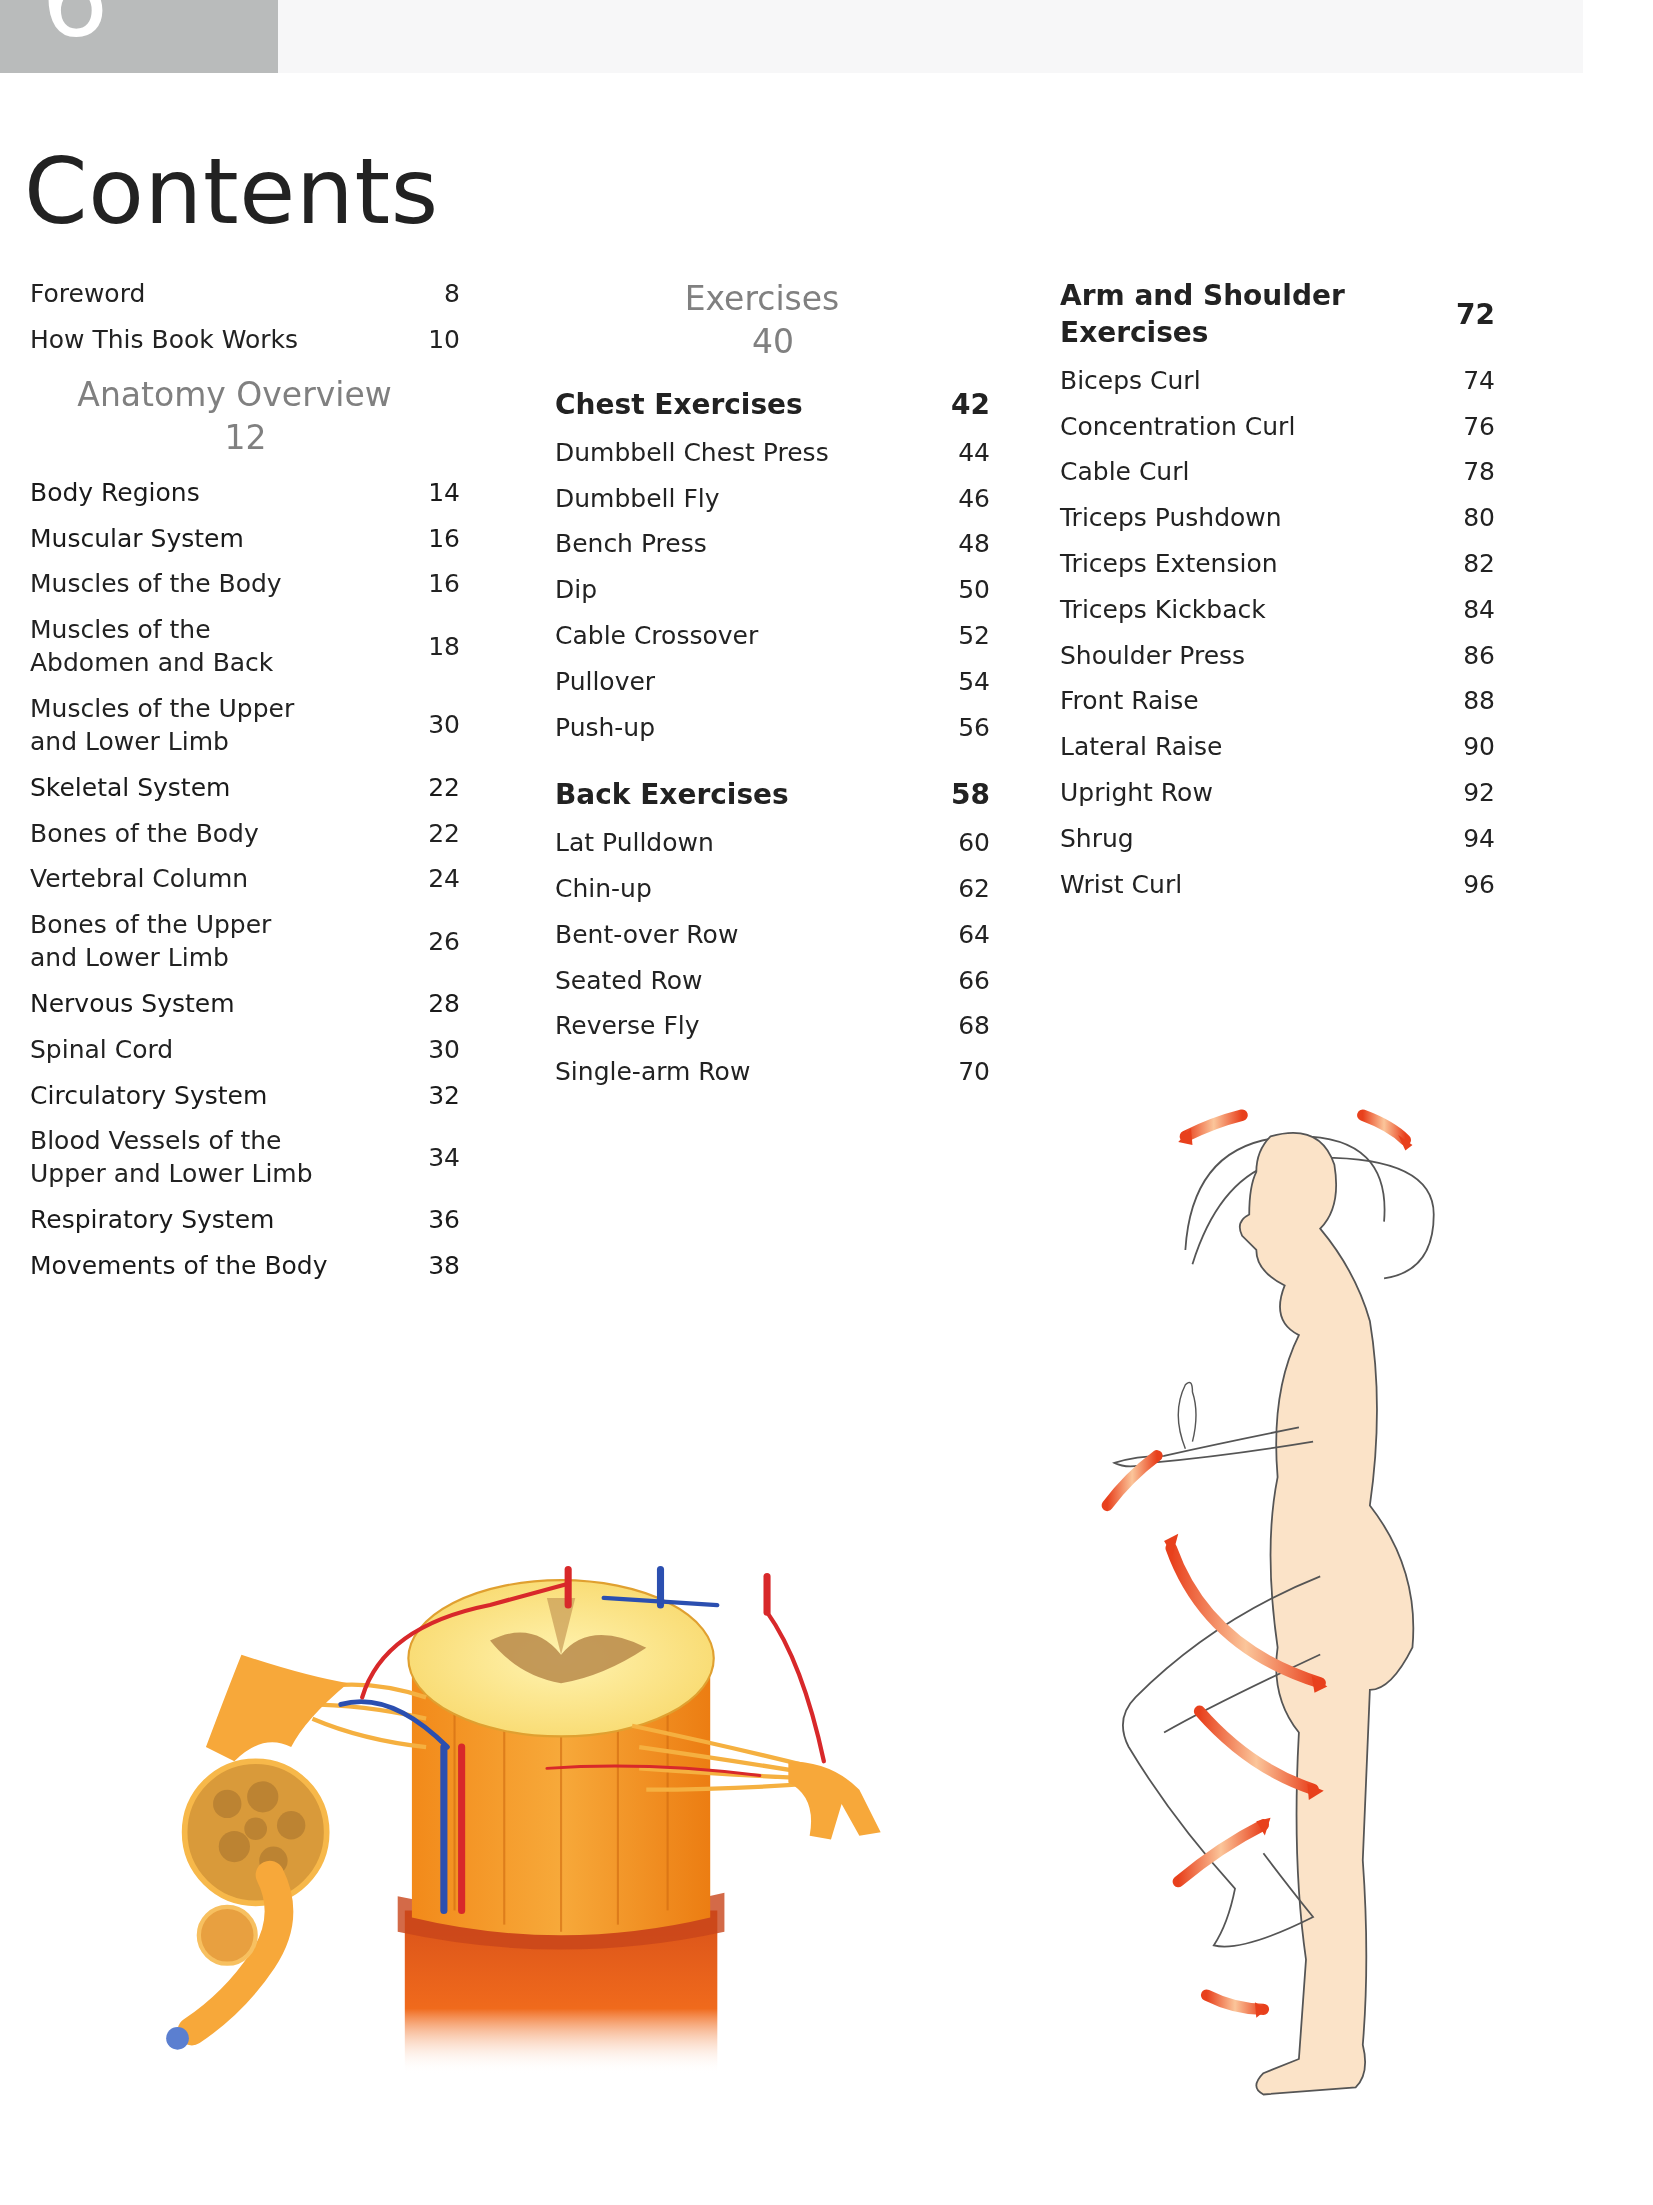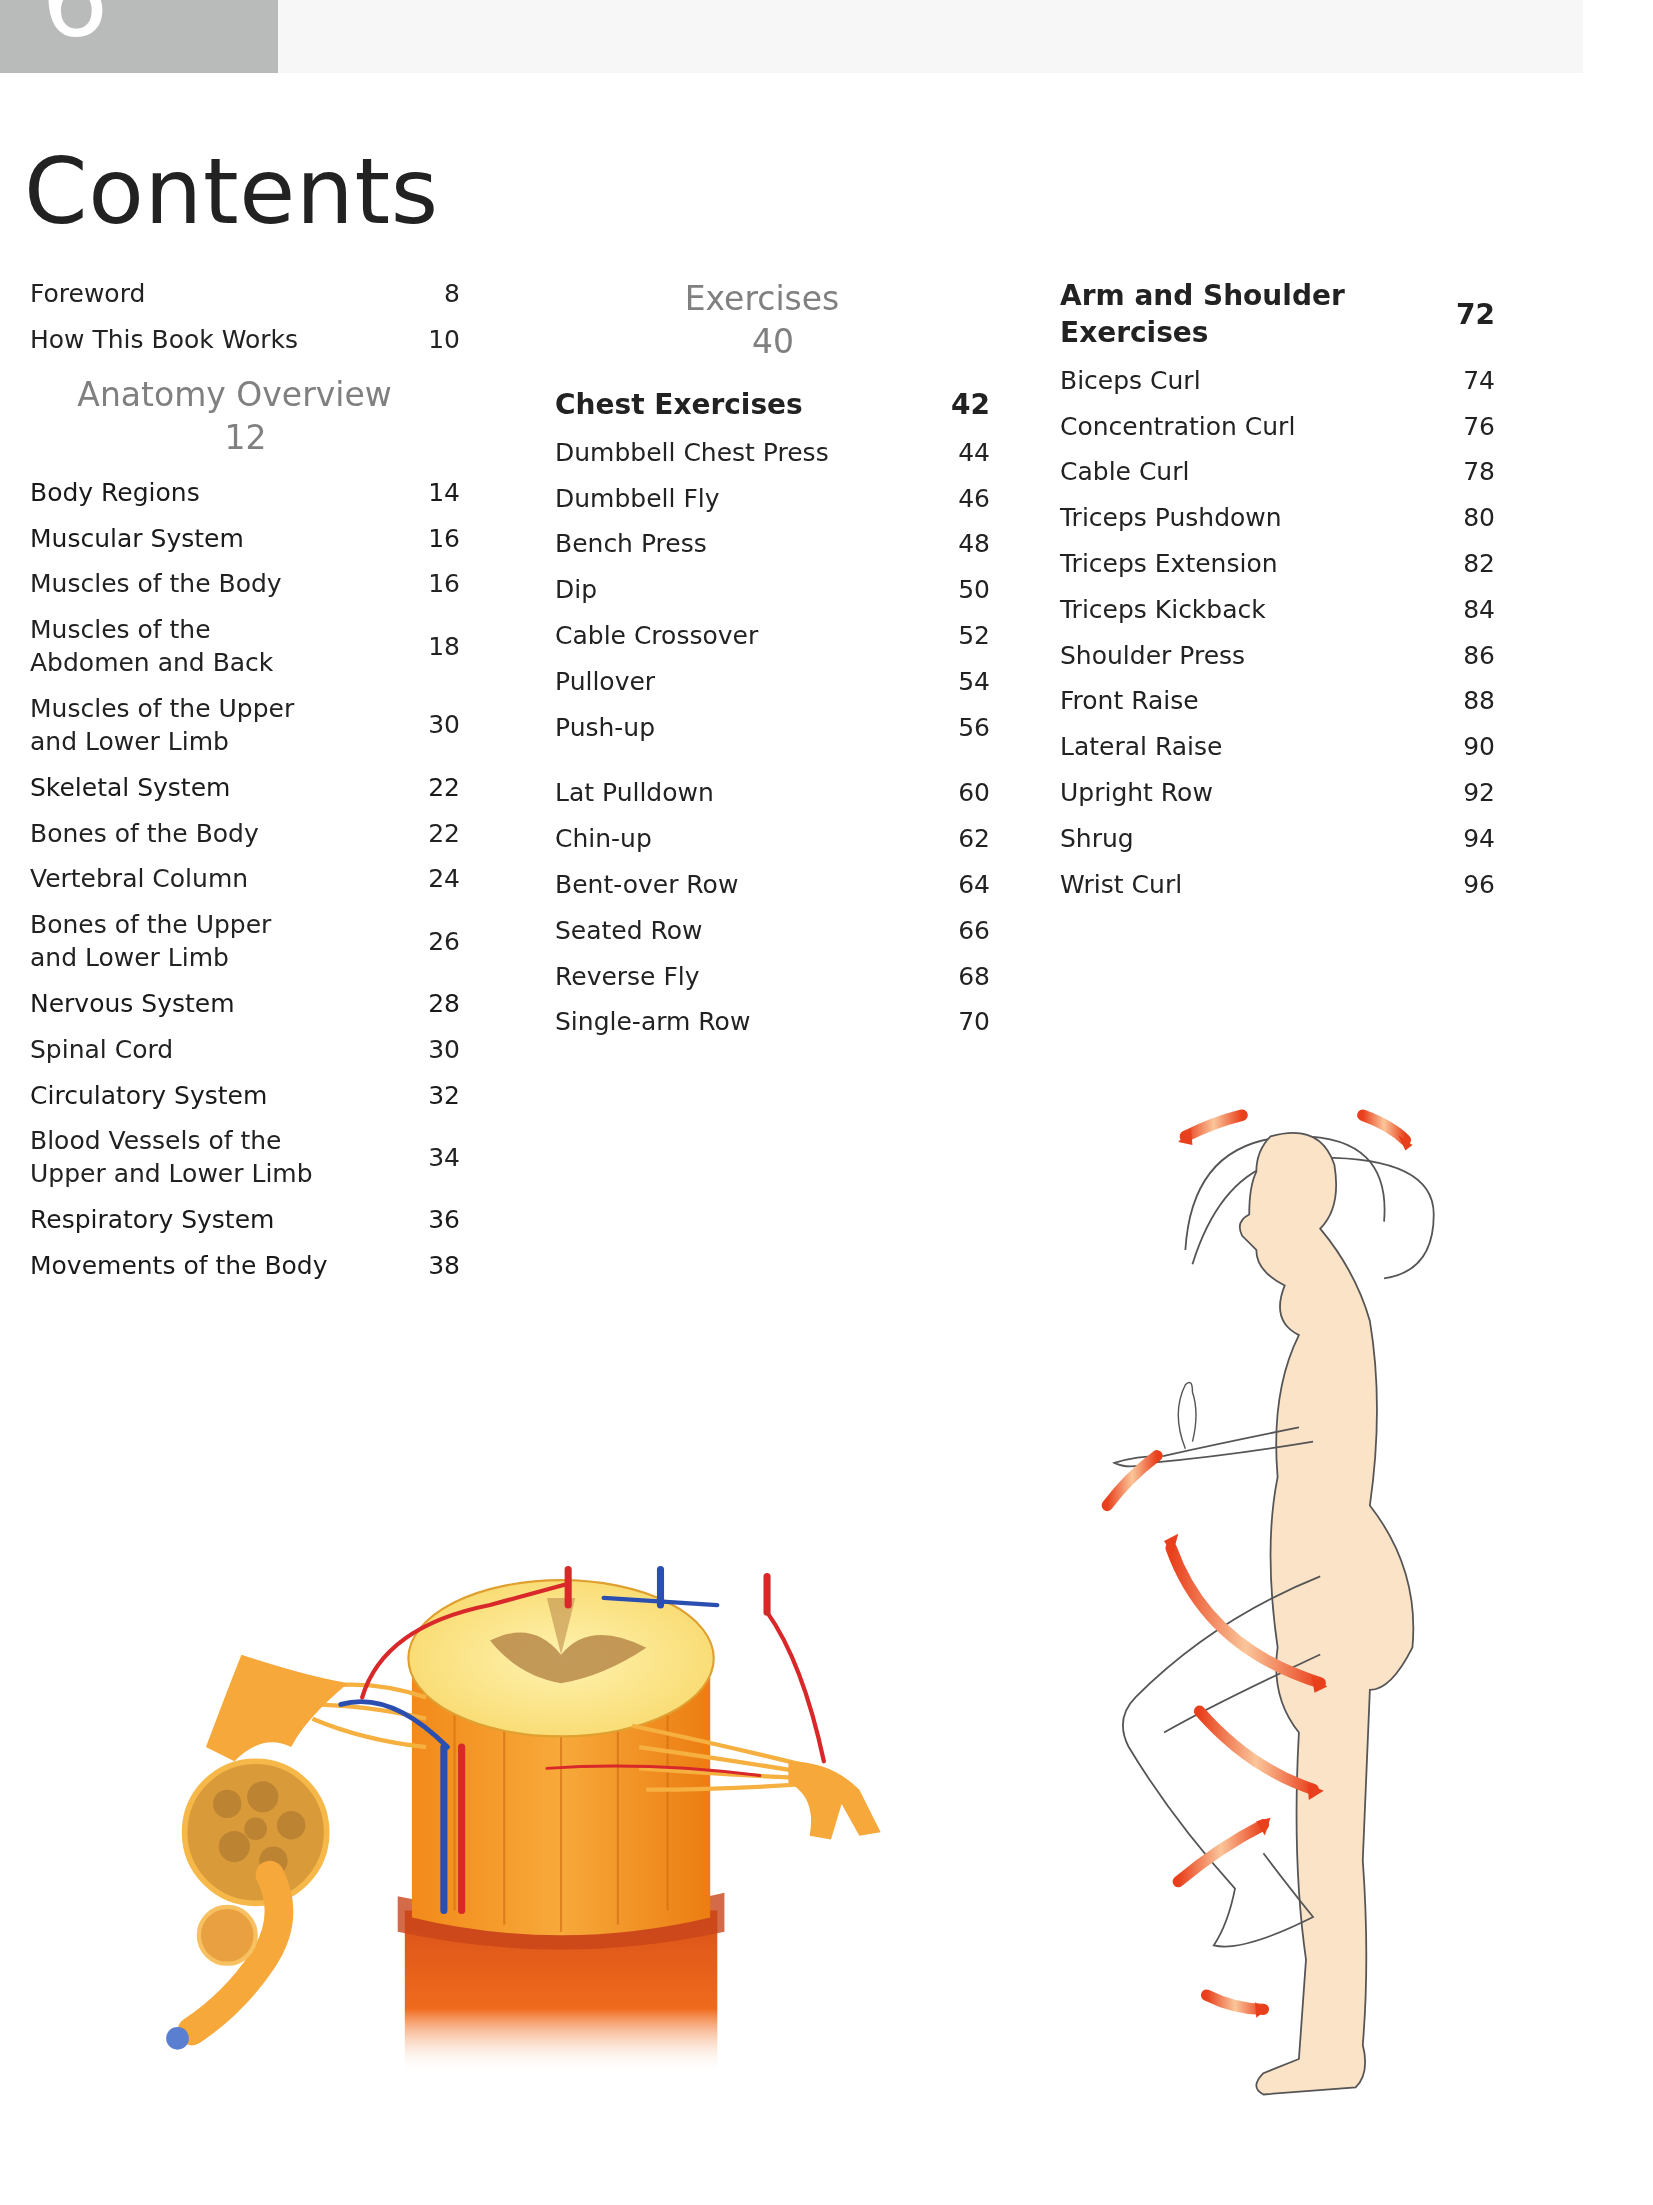--- a/index.html
+++ b/index.html
@@ -218,20 +218,24 @@
   </div>
   <div class="toc-row">
     <span class="label">Pullover</span>
     <span class="page">54</span>
   </div>
   <div class="toc-row">
     <span class="label">Push-up</span>
     <span class="page">56</span>
   </div>
   <div class="spacer-md"></div>
+  <div class="toc-row chapter-head">
+    <span class="label">Back Exercises</span>
+    <span class="page">58</span>
+  </div>
   <div class="toc-row">
     <span class="label">Lat Pulldown</span>
     <span class="page">60</span>
   </div>
   <div class="toc-row">
     <span class="label">Chin-up</span>
     <span class="page">62</span>
   </div>
   <div class="toc-row">
     <span class="label">Bent-over Row</span>

